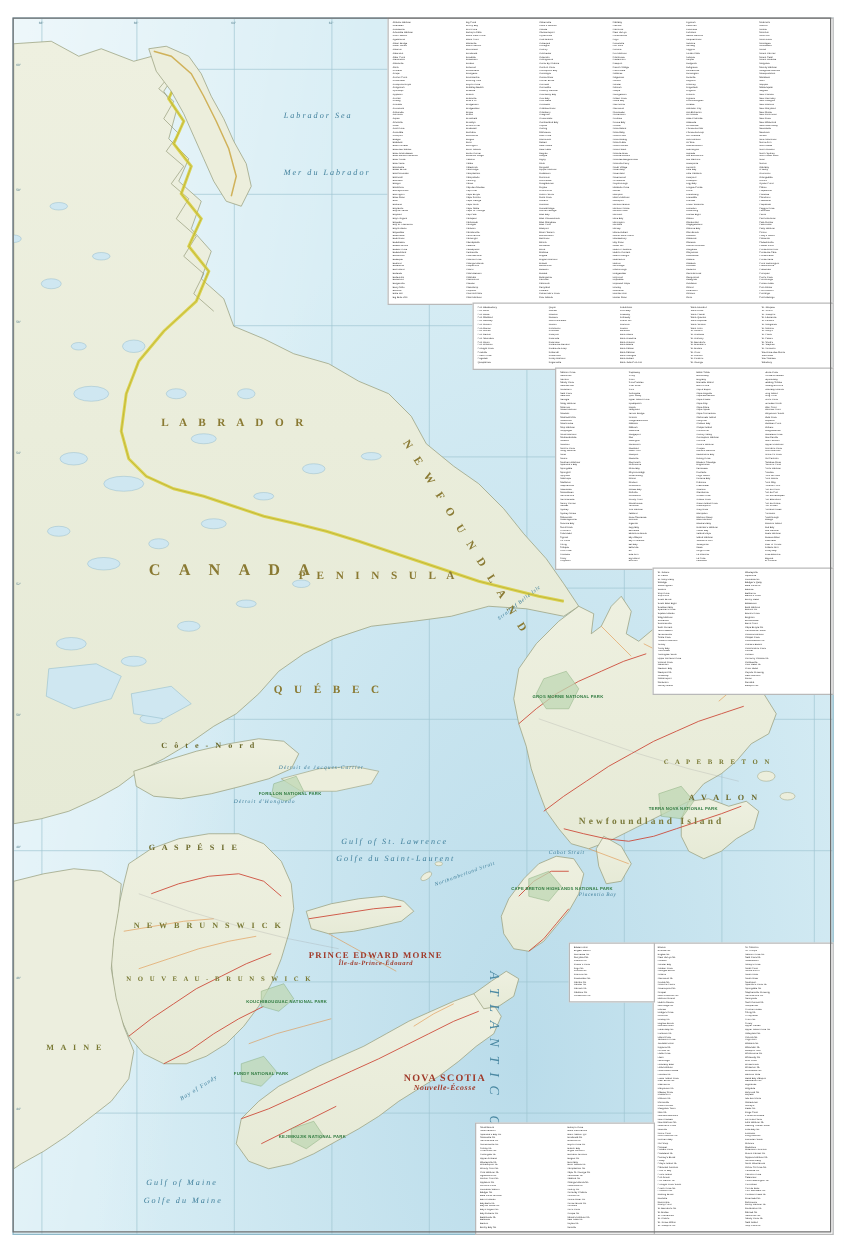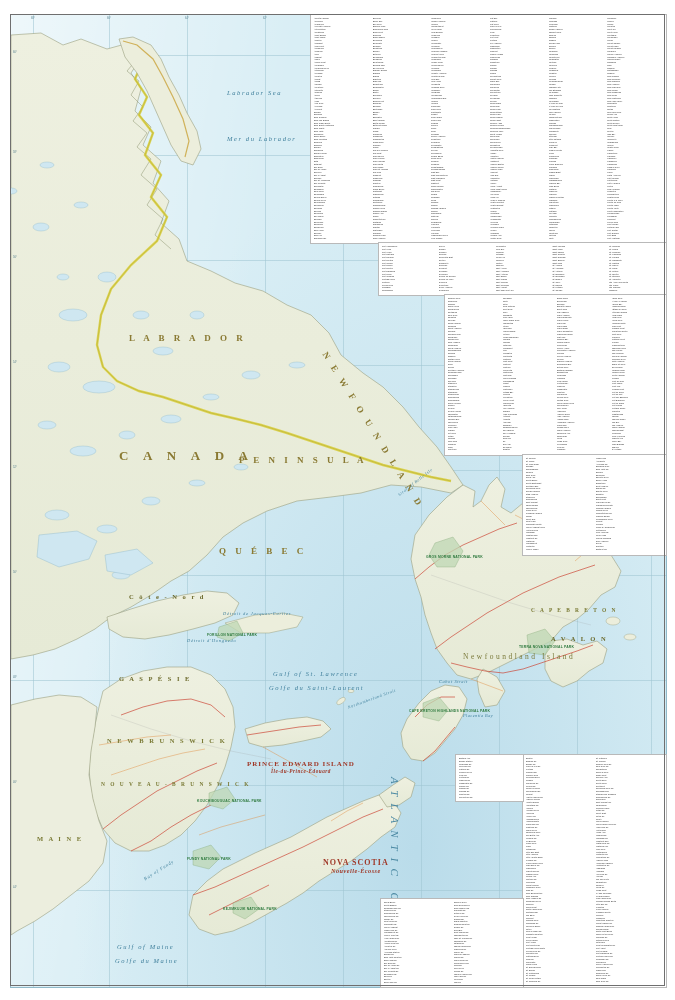--- a/index.html
+++ b/index.html
@@ -49,21 +49,21 @@
   }
   .lbl-water{
     font-family:"Liberation Serif",serif;font-style:italic;color:#3f7f9b;
     letter-spacing:1.6px;font-size:6.5px;
   }
   .lbl-water-lg{
     font-family:"Liberation Serif",serif;font-style:italic;color:#4a88a2;
     letter-spacing:5px;font-size:11px;
   }
   .lbl-region{
-    font-family:"Liberation Serif",serif;color:#7b7a3b;font-weight:normal;
+    font-family:"Liberation Serif",serif;color:#7b7a3b;font-weight:bold;
     letter-spacing:2.5px;font-size:7.5px;
   }
   .lbl-prov-red{
     font-family:"Liberation Serif",serif;color:#a03a2a;font-weight:bold;
     letter-spacing:1px;font-size:7px;text-align:center;
   }
   .lbl-prov-red small{font-size:5.2px;letter-spacing:0.5px;display:block;font-style:italic;}
   .lbl-park{
     font-family:"Liberation Sans",sans-serif;color:#2f7a3f;font-weight:bold;
     font-size:3.4px;line-height:4px;text-align:center;letter-spacing:0.2px;
@@ -289,21 +289,21 @@
     <div class="lbl lbl-water" style="left:452px;top:698px;font-size:4.2px;letter-spacing:0.5px;">Placentia Bay</div>
 
     <div class="lbl lbl-water-lg" style="left:378px;top:762px;writing-mode:vertical-rl;letter-spacing:7px;">ATLANTIC OCEAN</div>
 
     <div class="lbl lbl-prov-sm" style="left:96px;top:722px;color:#7a7a35;">N E W   B R U N S W I C K</div>
     <div class="lbl lbl-prov-sm" style="left:90px;top:766px;font-size:5.4px;color:#7a7a35;">N O U V E A U - B R U N S W I C K</div>
     <div class="lbl lbl-prov-sm" style="left:26px;top:820px;color:#7a7a35;">M A I N E</div>
     <div class="lbl lbl-prov-sm" style="left:520px;top:592px;font-size:5.4px;color:#7a7a35;">C A P E   B R E T O N</div>
 
     <div class="lbl lbl-prov-red" style="left:236px;top:745px;">
-      <span>PRINCE EDWARD ISLAND</span>
+      <span>PRINCE EDWARD MORNE</span>
       <small>Île-du-Prince-Édouard</small>
     </div>
 
     <div class="lbl lbl-prov-red" style="left:312px;top:843px;font-size:8px;font-family:Liberation Serif, serif;">
       <span>NOVA SCOTIA</span>
       <small style="font-size:6.2px;">Nouvelle-Écosse</small>
     </div>
 
     <div class="lbl lbl-park" style="left:415px;top:540px;width:46px;">GROS MORNE NATIONAL PARK</div>
     <div class="lbl lbl-park" style="left:508px;top:630px;width:46px;">TERRA NOVA NATIONAL PARK</div>

